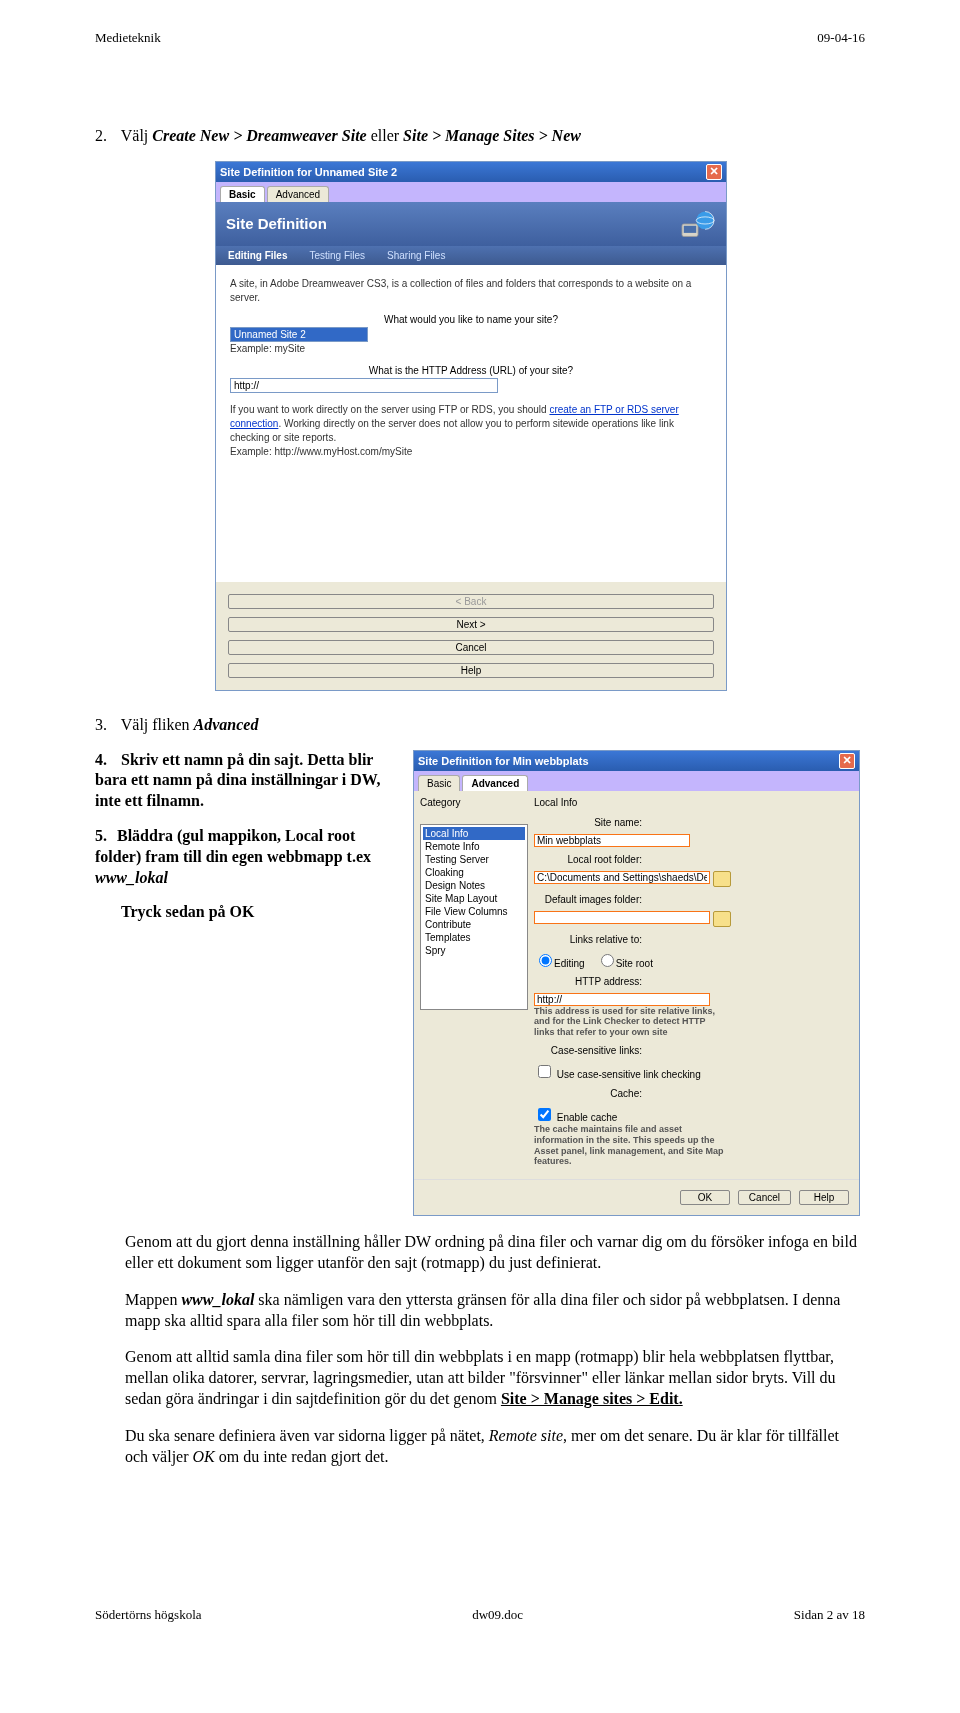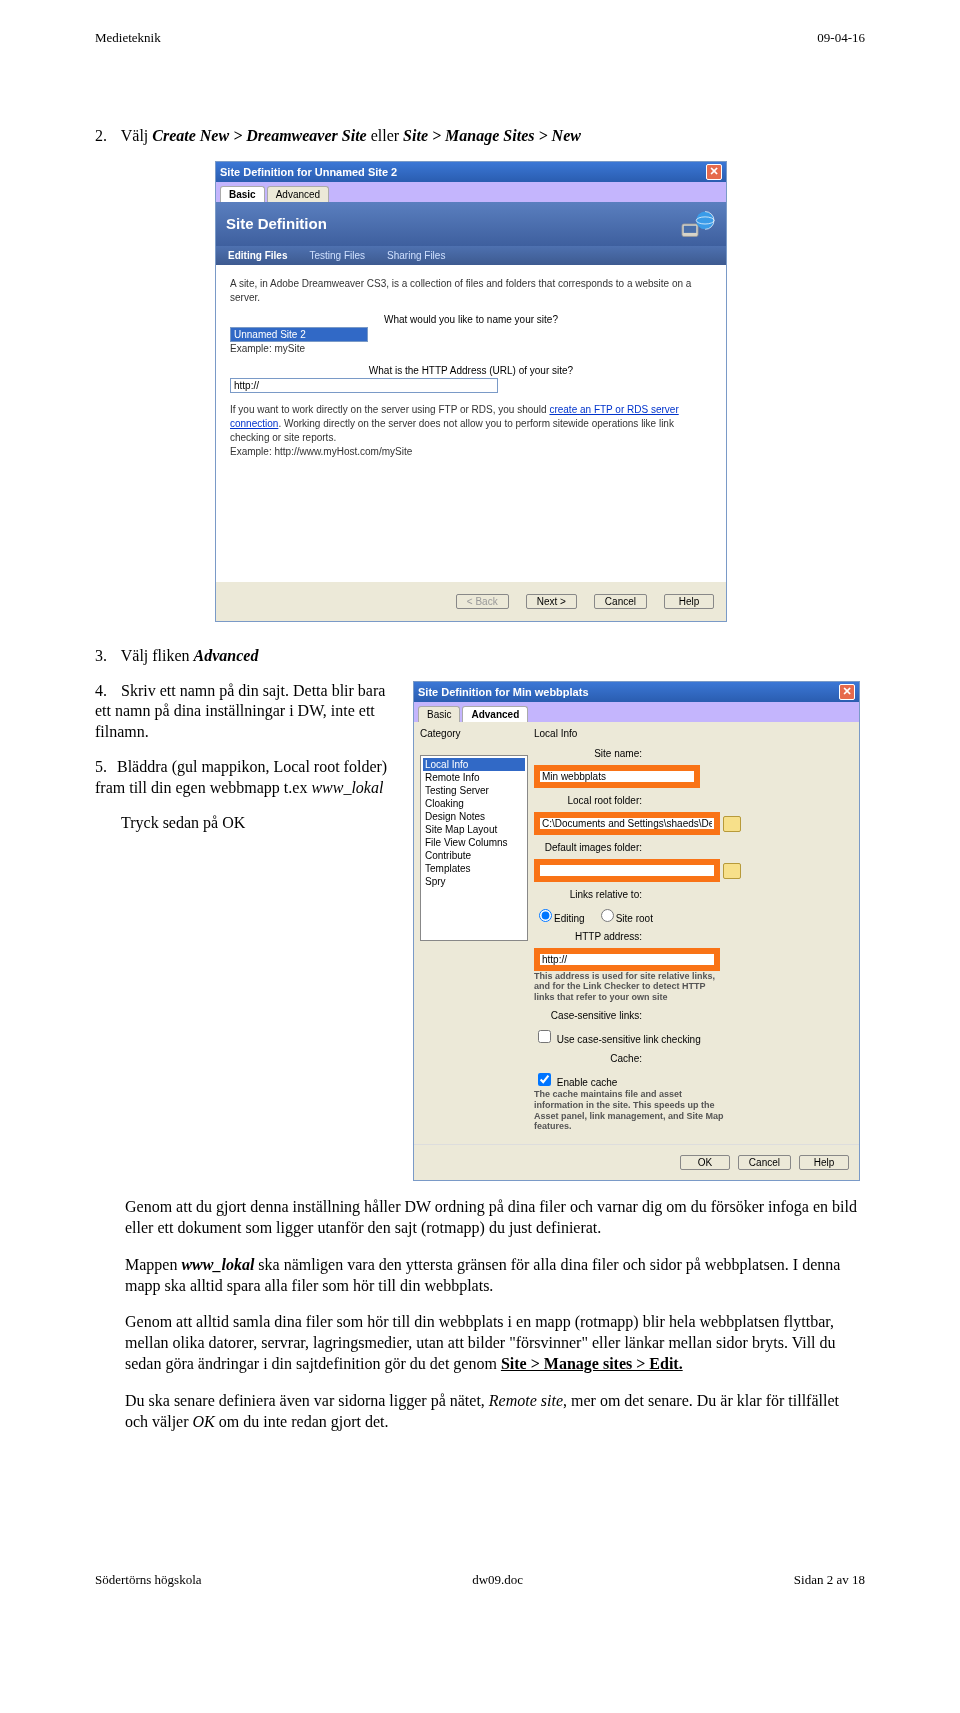--- a/index.html
+++ b/index.html
@@ -118,45 +118,46 @@
   }
   .d1 .body .sel {
     background: #3169c6;
     color: #fff;
     width: 130px;
   }
   .d1 .body .link { color: #0033cc; text-decoration: underline; }
   .d1 .btnrow {
     display: flex;
     justify-content: flex-end;
-    gap: 17px;
+    gap: 8px;
     padding: 12px;
     background: #ece9d8;
     border-top: 1px solid #fff;
+    flex-direction: column;
   }
   .winbtn {
     font-family: Tahoma, sans-serif;
     font-size: 10px;
     padding: 1px 10px;
     background: #ece9d8;
     border: 1px solid #888;
     border-radius: 2px;
     min-width: 50px;
   }
   .winbtn:disabled { color: #999; }
 
   
   .row4 {
     display: flex;
     gap: 18px;
     align-items: flex-start;
     margin-bottom: 16px;
   }
   .row4 .leftcol { width: 300px; font-size: 16px; line-height: 1.3; }
-  .row4 .leftcol .item { margin-bottom: 14px; }
+  .row4 .leftcol .item { margin-bottom: 14px; font-weight: bold; }
   .row4 .leftcol .indent { margin-left: 26px; }
 
   .d2 {
     width: 445px;
   }
   .d2 .body2 {
     background: #ece9d8;
     display: flex;
     padding: 6px;
     gap: 6px;
@@ -183,21 +184,21 @@
     display: flex;
     align-items: flex-start;
     gap: 6px;
     margin-bottom: 6px;
     flex-direction: column;
   }
   .d2 .fld .lbl { width: 108px; text-align: right; padding-top: 1px; }
   .d2 .fld .val { flex: 1; }
   .d2 .fld input[type=text] {
     width: 150px;
-    border: 6px solid #f97316;
+    border: 1px solid #f97316;
     font-size: 10px;
     padding: 0 2px;
     font-family: Tahoma, sans-serif;
   }
   .d2 .fld .browse {
     display: inline-block;
     width: 16px; height: 14px;
     background: #f7e08a;
     border: 1px solid #b79a3a;
     border-radius: 2px;

